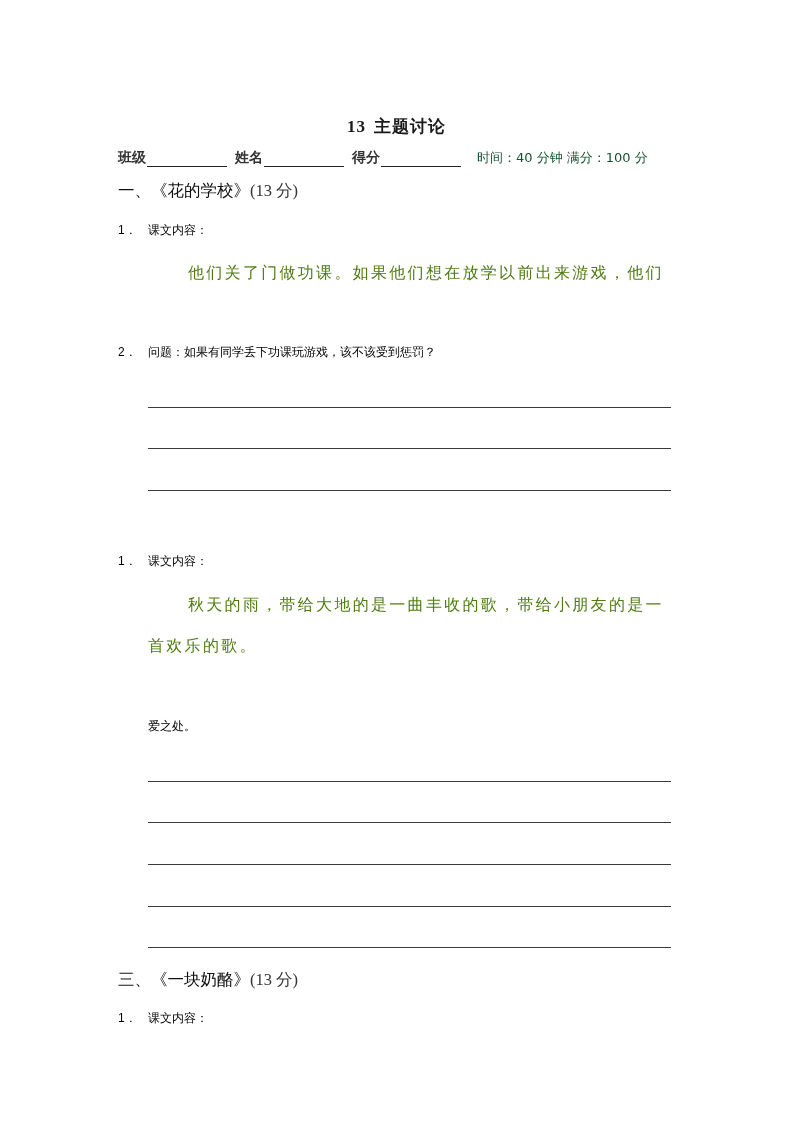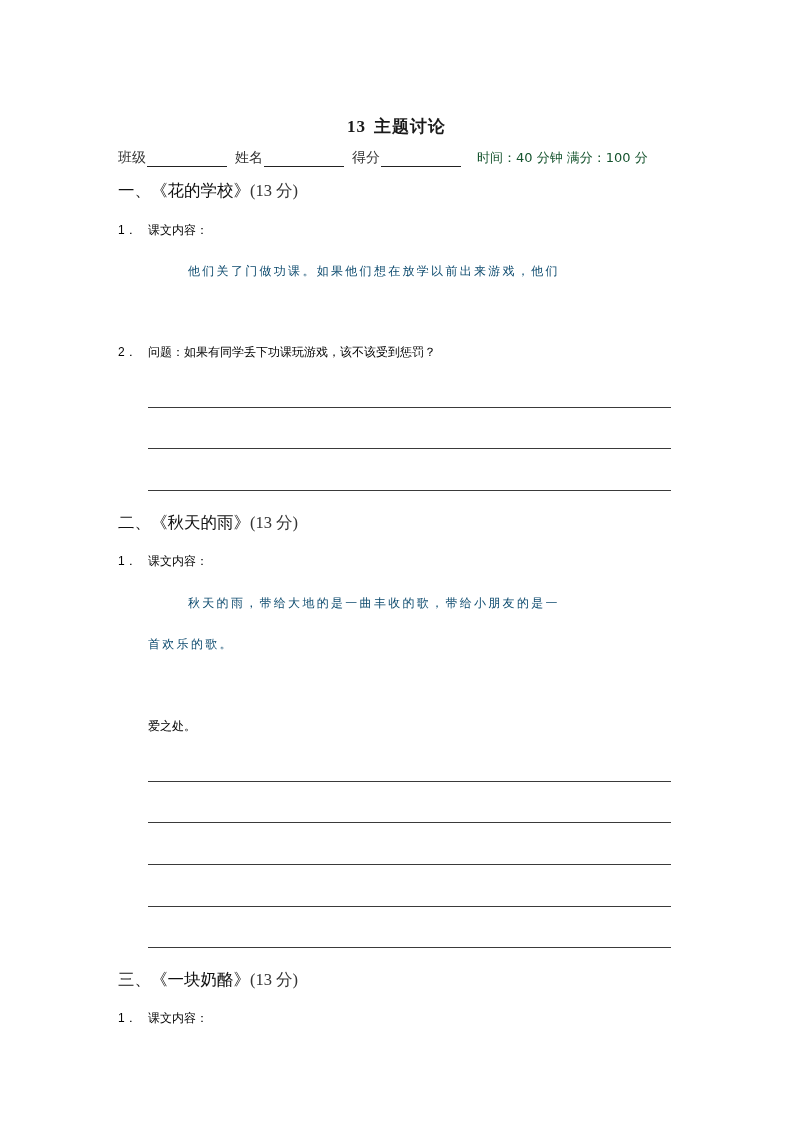--- a/index.html
+++ b/index.html
@@ -40,21 +40,21 @@
 
     .info-row {
       top: 139px;
       left: 118px;
       font-size: 14px;
       font-family: "DejaVu Sans", sans-serif;
       color: #333;
       display: flex;
       align-items: flex-end;
     }
-    .info-row .field { display: flex; align-items: flex-end; margin-right: 8px; }
+    .info-row .field { display: flex; align-items: flex-end; margin-right: 8px; font-weight: bold; }
     .info-row .blank {
       display: inline-block;
       width: 80px;
       border-bottom: 1.3px solid #222;
       height: 14px;
       margin-left: 1px;
     }
     .info-row .meta {
       color: #14532d;
       font-size: 13px;
@@ -79,23 +79,23 @@
       font-family: "DejaVu Sans", sans-serif;
       color: #000000;
     }
     .item-line .n {
       font-family: "Liberation Sans", sans-serif;
       display: inline-block;
       width: 30px;
     }
 
     .passage {
-      font-size: 12px;
+      font-size: 16px;
       font-family: Liberation Serif, serif;
-      color: #0c4a6e;
+      color: #4d7c0f;
       letter-spacing: 2.3px;
     }
 
     .answer-line {
       position: absolute;
       left: 148px;
       width: 523px;
       height: 0;
       border-top: 1.3px solid #3a3a3a;
     }
@@ -132,23 +132,20 @@
     <span class="n">1．</span><span>课文内容：</span>
   </div>
   <div class="abs passage" style="top:253px; left:188px;">他们关了门做功课。如果他们想在放学以前出来游戏，他们</div>
   <div class="abs item-line" style="top:334px;">
     <span class="n">2．</span><span>问题：如果有同学丢下功课玩游戏，该不该受到惩罚？</span>
   </div>
   <div class="answer-line" style="top:397px;"></div>
   <div class="answer-line" style="top:438px;"></div>
   <div class="answer-line" style="top:480px;"></div>
 
-  <div class="abs section-heading" style="top:502px;">
-    <span>二、《秋天的雨》</span><span class="score">(13 分)</span>
-  </div>
   <div class="abs item-line" style="top:543px;">
     <span class="n">1．</span><span>课文内容：</span>
   </div>
   <div class="abs passage" style="top:585px; left:188px;">秋天的雨，带给大地的是一曲丰收的歌，带给小朋友的是一</div>
   <div class="abs passage" style="top:626px; left:148px;">首欢乐的歌。</div>
   <div class="abs item-line" style="top:708px; left:148px;">爱之处。</div>
   <div class="answer-line" style="top:771px;"></div>
   <div class="answer-line" style="top:812px;"></div>
   <div class="answer-line" style="top:854px;"></div>
   <div class="answer-line" style="top:896px;"></div>

